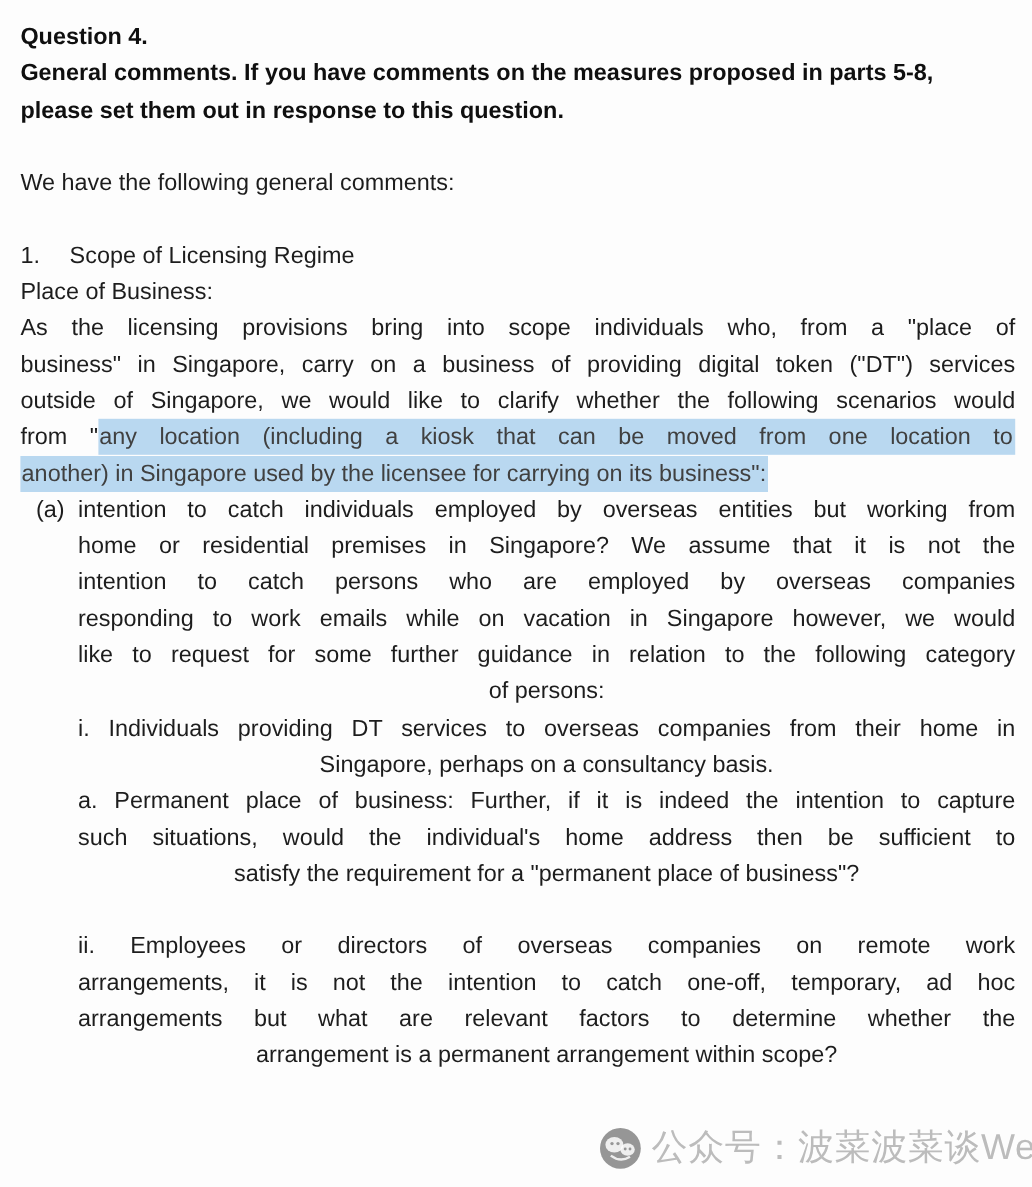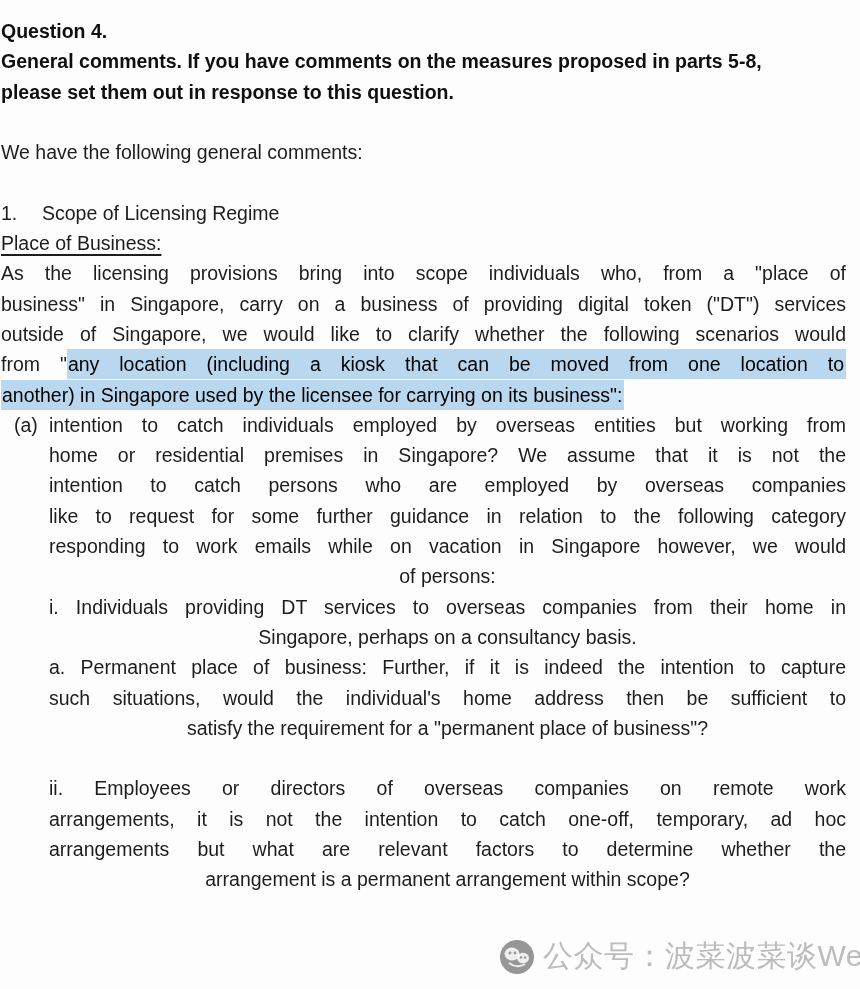--- a/index.html
+++ b/index.html
@@ -7,47 +7,46 @@
     width: 860px; height: 989px;
     background: #fdfdfd;
     font-family: "Liberation Sans", sans-serif;
     color: #1d1d1d;
     position: relative;
     overflow: hidden;
   }
   .doc {
     position: relative;
     z-index: 1;
-    padding: 16px 14px 0 1px;
+    padding: 16px 14px 0 17px;
     font-size: 19.5px;
   }
   .line {
     height: 30.3px;
     line-height: 30.3px;
     text-align: left;
   }
   .j {
     text-align: justify;
     text-align-last: justify;
   }
   .bold { font-weight: 700; color: #0f0f0f; }
   .blank { }
   .ind { margin-left: 48px; text-align: center; }
   .num {
     display: inline-block;
     width: 41px;
   }
   .u-head span.u {
-    text-decoration: underline;
     text-decoration-thickness: 2px;
     text-underline-offset: 4px;
   }
   .hl {
     background: #b9d8f0;
-    color: #000000;
+    color: #404040;
     padding: 4px 2px 4px 1px;
   }
   .block-a { position: relative; }
   .marker-a {
     position: absolute;
     left: 13px; top: 0;
     height: 30.3px; line-height: 30.3px;
   }
   .watermark {
     position: absolute;
@@ -104,22 +103,22 @@
   <div class="line j">outside of Singapore, we would like to clarify whether the following scenarios would</div>
 
   <div class="line j"><span>from "</span><span class="hl">any location (including a kiosk that can be moved from one location to</span></div>
   <div class="line"><span class="hl">another) in Singapore used by the licensee for carrying on its business":</span></div>
 
   <div class="block-a">
     <span class="marker-a">(a)</span>
     <div class="line j ind">intention to catch individuals employed by overseas entities but working from</div>
     <div class="line j ind">home or residential premises in Singapore? We assume that it is not the</div>
     <div class="line j ind">intention to catch persons who are employed by overseas companies</div>
+    <div class="line j ind">responding to work emails while on vacation in Singapore however, we would</div>
     <div class="line j ind">like to request for some further guidance in relation to the following category</div>
-    <div class="line j ind">responding to work emails while on vacation in Singapore however, we would</div>
     <div class="line ind">of persons:</div>
   </div>
 
   <div class="line j ind">i. Individuals providing DT services to overseas companies from their home in</div>
   <div class="line ind">Singapore, perhaps on a consultancy basis.</div>
 
   <div class="line j ind">a. Permanent place of business: Further, if it is indeed the intention to capture</div>
   <div class="line j ind">such situations, would the individual's home address then be sufficient to</div>
   <div class="line ind">satisfy the requirement for a "permanent place of business"?</div>
 

